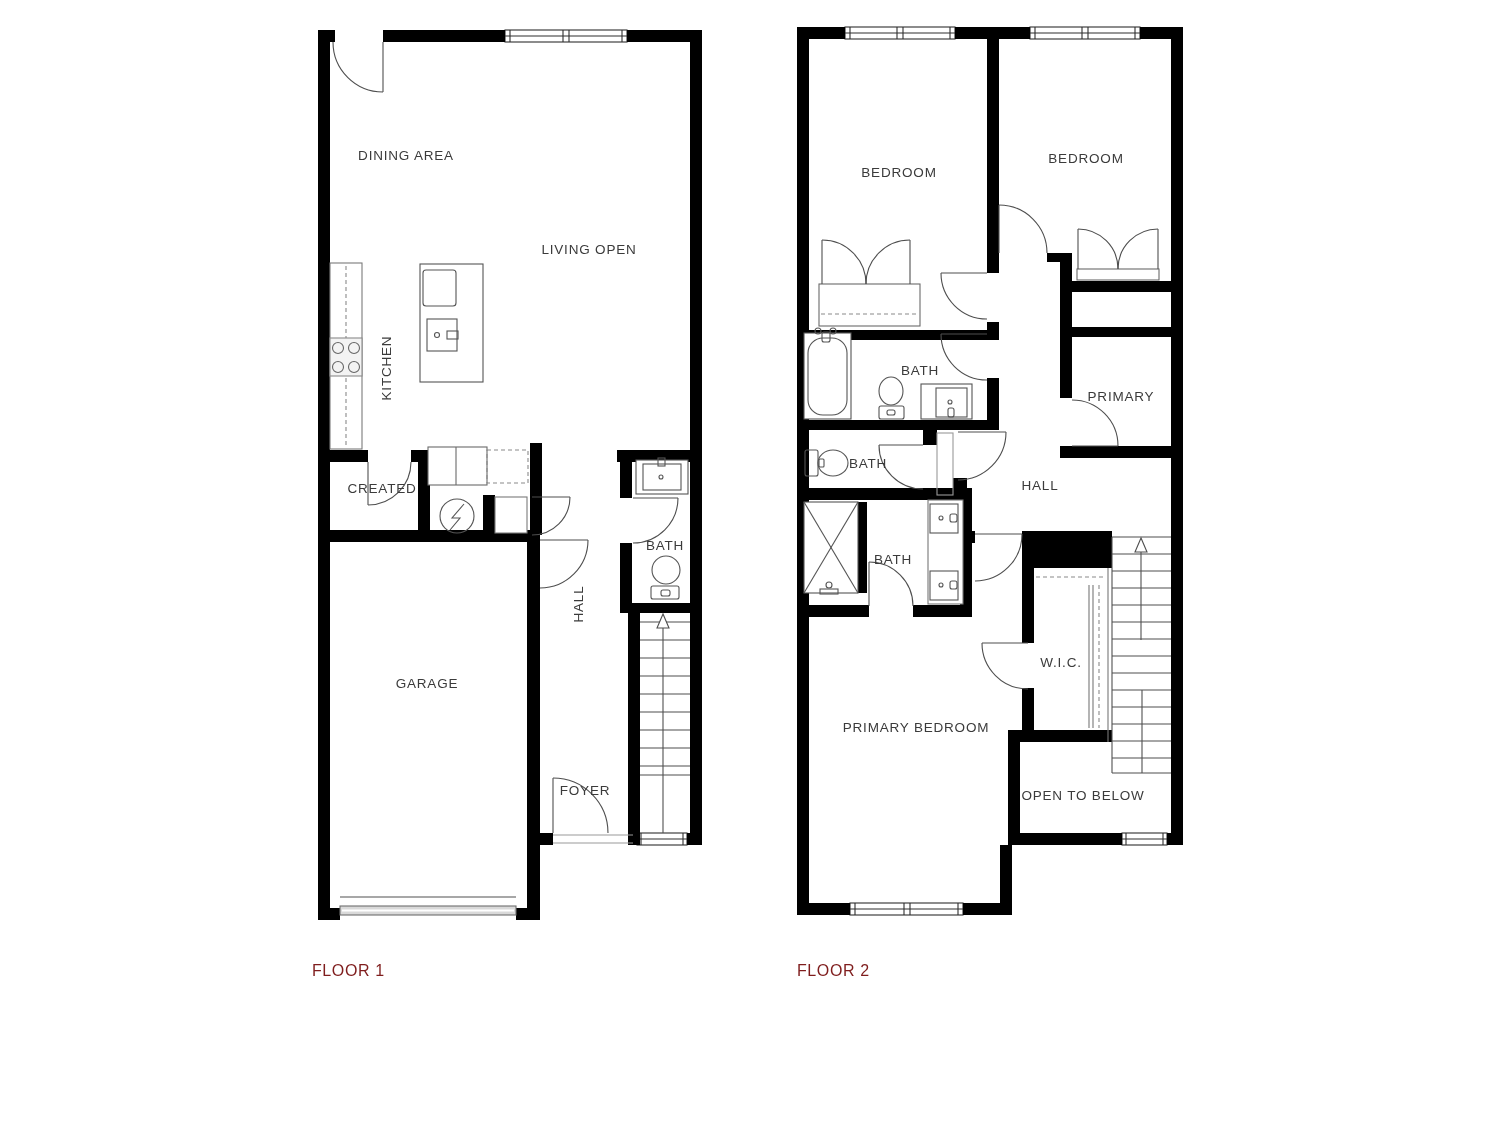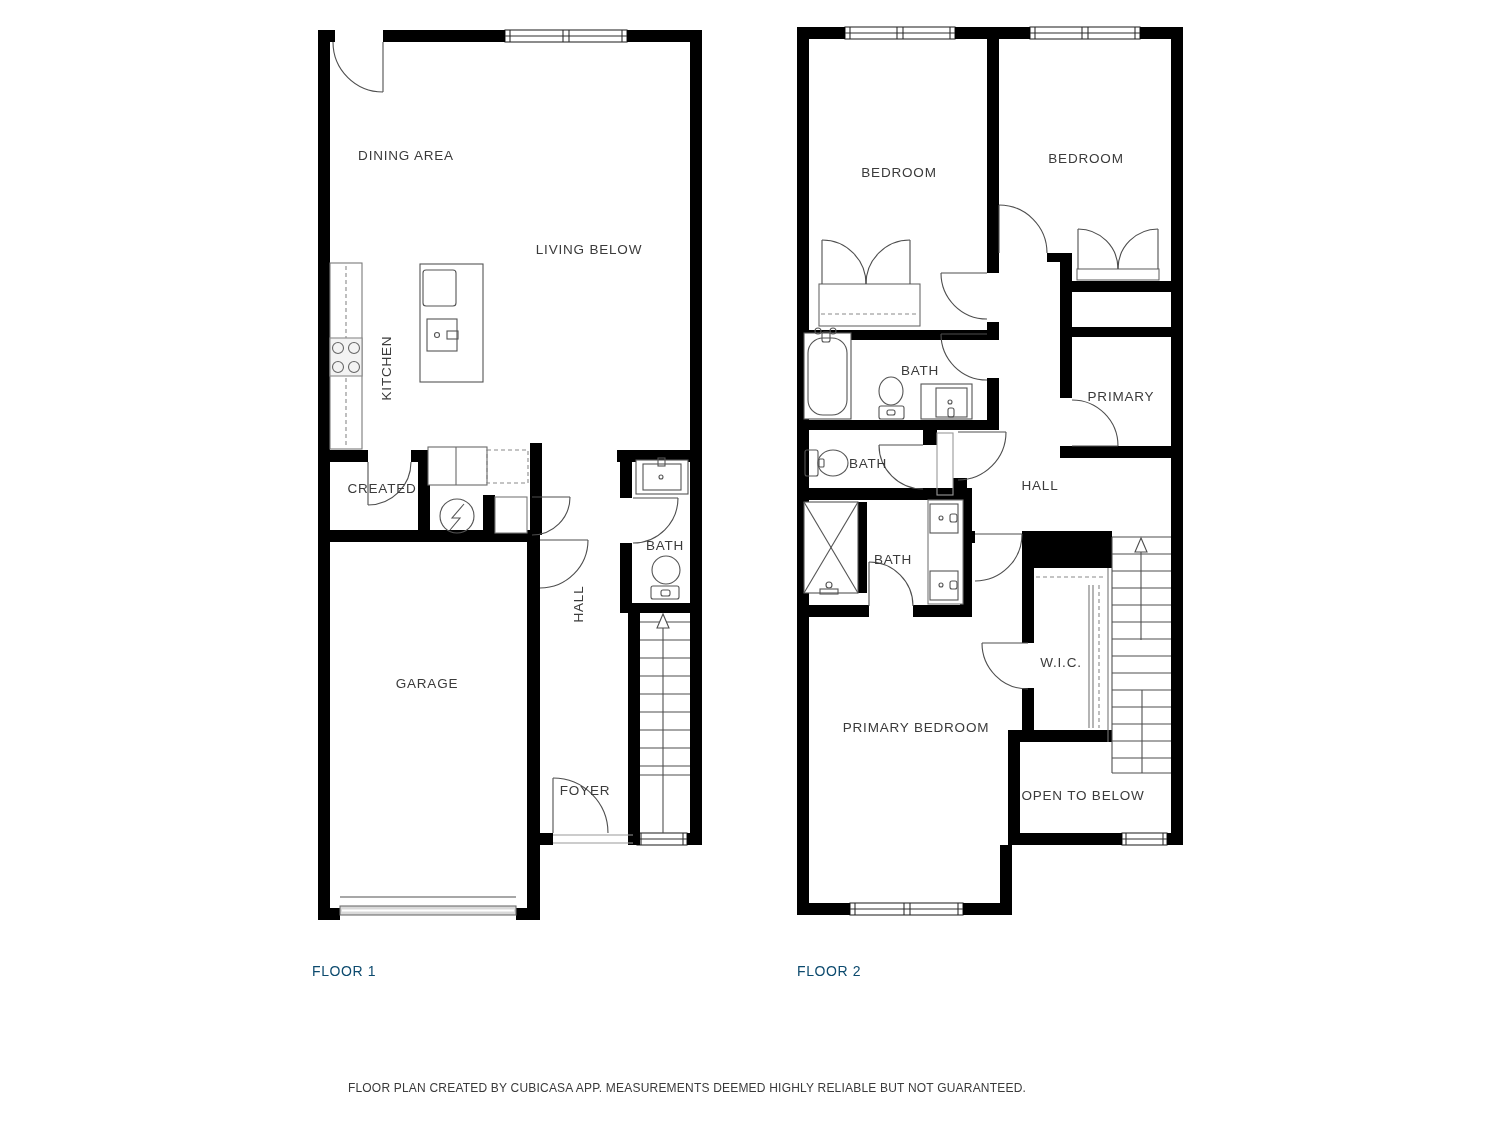--- a/index.html
+++ b/index.html
@@ -9,21 +9,21 @@
   }
   #plan-svg{position:absolute;left:0;top:0;}
   .rl{
     position:absolute;transform:translate(-50%,-50%);
     font-size:13.5px;letter-spacing:.8px;color:#3b3b3b;white-space:nowrap;
     font-family:"Liberation Sans", sans-serif;
   }
   .rl.vert{transform:translate(-50%,-50%) rotate(-90deg);}
   .floor-tag{
     position:absolute;transform:translate(0,-50%);
-    font-size:14px;letter-spacing:.6px;color:#0c4a6e;white-space:nowrap;
+    font-size:16px;letter-spacing:.6px;color:#7f1d1d;white-space:nowrap;
   }
   .disclaimer{
     position:absolute;transform:translate(-50%,-50%);
     font-size:12px;letter-spacing:.2px;color:#3a3a3a;white-space:nowrap;
   }
 </style>
 </head>
 <body>
 
 <div id="stage">
@@ -318,36 +318,35 @@
           <line x1="869" y1="606" x2="869" y2="562"></line>
             <path d="M869,562 A44,44 0 0 1 913,606"></path>
           <line x1="1028" y1="643" x2="982" y2="643"></line>
             <path d="M982,643 A46,46 0 0 0 1028,689"></path>
         </g>
       </g>
     </g>
   </svg>
 
   <div class="rl" style="left:406px;top:155px">DINING AREA</div>
-  <div class="rl" style="left:589px;top:249px">LIVING BELOW</div>
+  <div class="rl" style="left:589px;top:249px">LIVING OPEN</div>
   <div class="rl vert" style="left:386px;top:368px">KITCHEN</div>
   <div class="rl" style="left:382px;top:488px">CREATED</div>
   <div class="rl vert" style="left:578px;top:604px">HALL</div>
   <div class="rl" style="left:665px;top:545px">BATH</div>
   <div class="rl" style="left:427px;top:683px">GARAGE</div>
   <div class="rl" style="left:585px;top:790px">FOYER</div>
 
   <div class="rl" style="left:899px;top:172px">BEDROOM</div>
   <div class="rl" style="left:1086px;top:158px">BEDROOM</div>
   <div class="rl" style="left:920px;top:370px">BATH</div>
   <div class="rl" style="left:1121px;top:396px">PRIMARY</div>
   <div class="rl" style="left:868px;top:463px">BATH</div>
   <div class="rl" style="left:1040px;top:485px">HALL</div>
   <div class="rl" style="left:893px;top:559px">BATH</div>
   <div class="rl" style="left:1061px;top:662px">W.I.C.</div>
   <div class="rl" style="left:916px;top:727px">PRIMARY BEDROOM</div>
   <div class="rl" style="left:1083px;top:795px">OPEN TO BELOW</div>
 
   <div class="floor-tag" style="left:312px;top:971px">FLOOR 1</div>
   <div class="floor-tag" style="left:797px;top:971px">FLOOR 2</div>
-  <div class="disclaimer" style="left:687px;top:1088px">FLOOR PLAN CREATED BY CUBICASA APP. MEASUREMENTS DEEMED HIGHLY RELIABLE BUT NOT GUARANTEED.</div>
 
 </div>
 
 </body></html>

